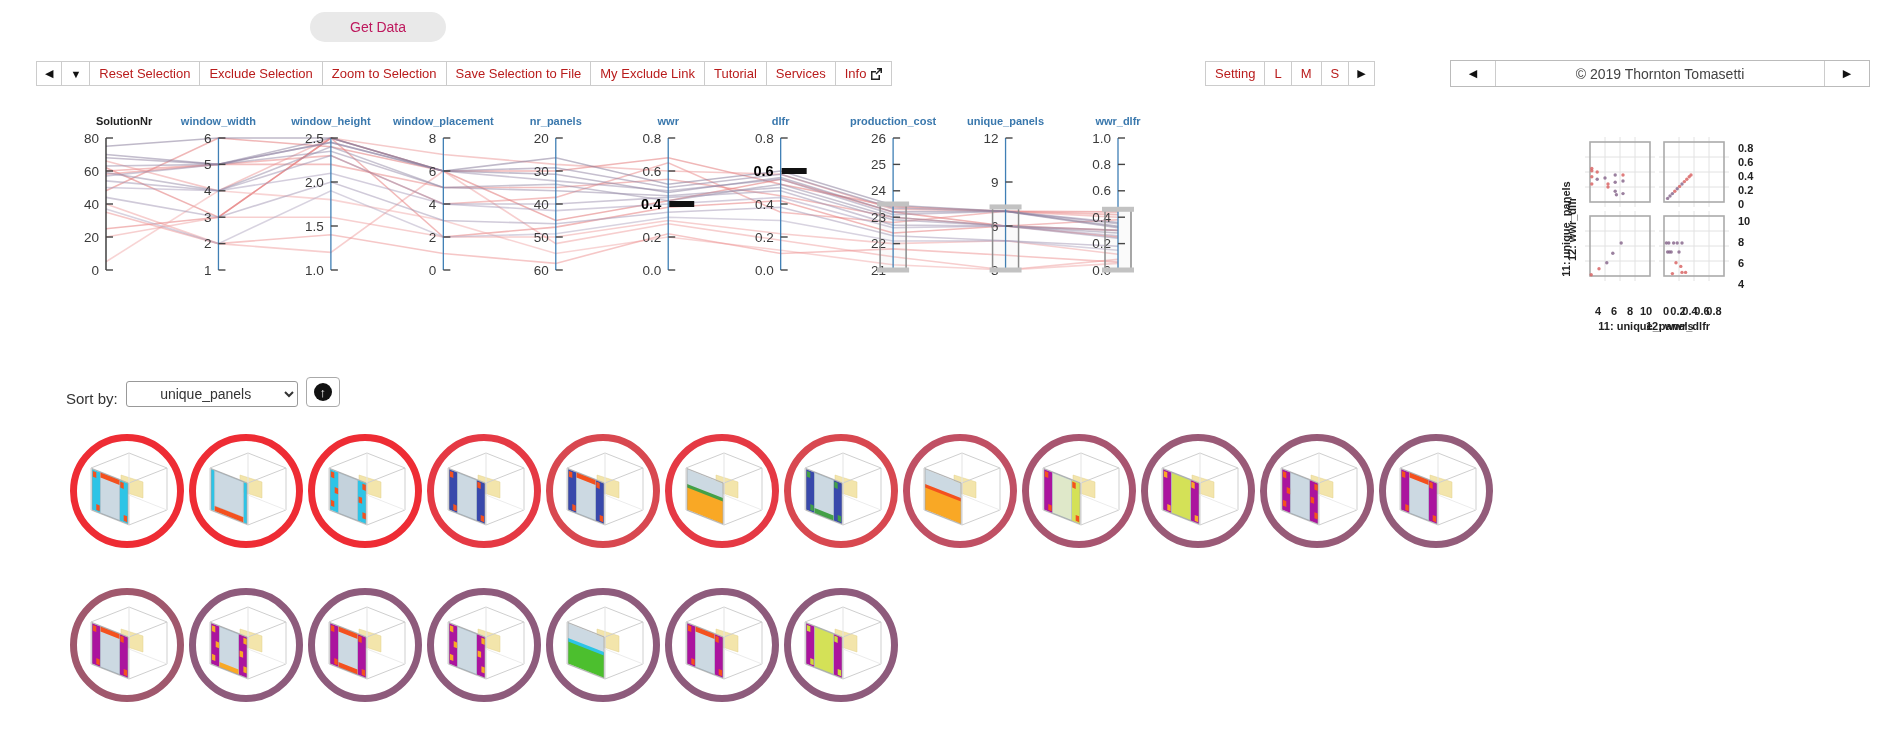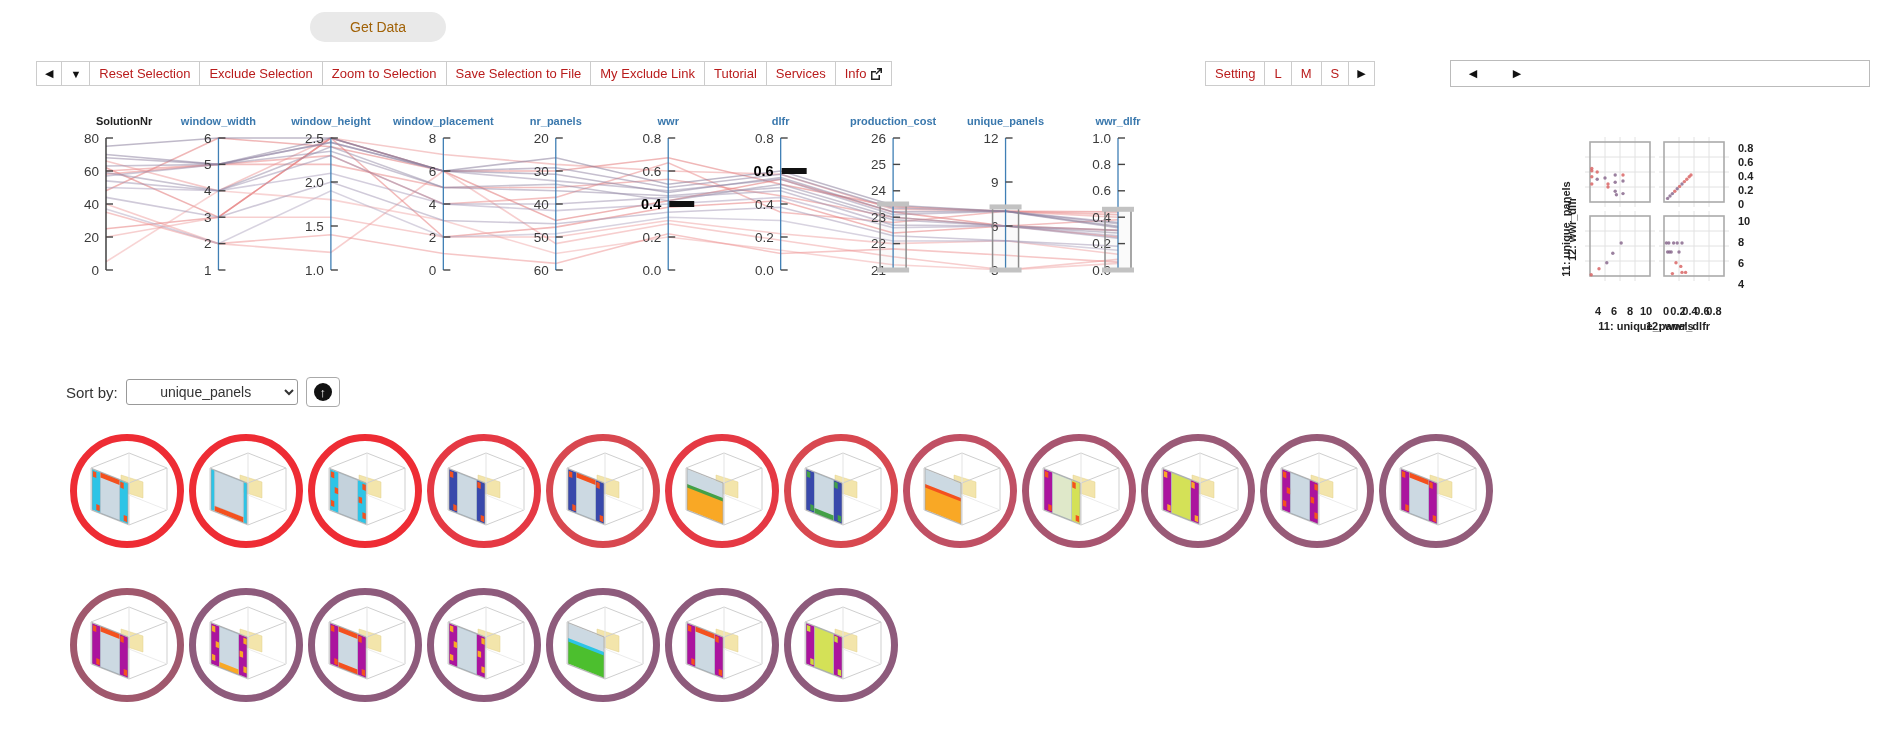--- a/index.html
+++ b/index.html
@@ -3,41 +3,41 @@
 <meta charset="utf-8">
 <style>
   html,body{margin:0;padding:0;background:#fff;}
   #app{position:relative;width:1901px;height:733px;overflow:hidden;
        font-family:"Liberation Sans",sans-serif;color:#333;}
   
   .logo{position:absolute;left:14px;top:4px;display:flex;align-items:center;gap:4px;}
   .logo-design{font-size:34px;color:#4c4c4e;letter-spacing:-1px;}
   .logo-explorer{font-size:34px;color:#8a8b8d;letter-spacing:-1px;margin-left:4px;}
   .getdata{position:absolute;left:310px;top:12px;background:#e9e9e9;border:none;
-           border-radius:16px;padding:7px 40px;font-size:14px;color:#a16207;cursor:pointer;
+           border-radius:16px;padding:7px 40px;font-size:14px;color:#be185d;cursor:pointer;
            font-family:"Liberation Sans",sans-serif;}
   .page-title{position:absolute;right:14px;top:6px;font-size:18px;color:#222;}
   
   .tb{position:absolute;top:61px;display:flex;align-items:stretch;height:23px;
       border:1px solid #ccc;background:#fff;font-size:13px;}
   .tb .tbi{display:flex;align-items:center;padding:0 9px;border-left:1px solid #ccc;
            white-space:nowrap;cursor:pointer;color:#b91c1c;}
   .tb .tbi:first-child{border-left:none;}
   .tb .arrow{font-size:11px;color:#111;padding:0 8px;}
   .tb-left{left:36px;}
   .tb-right{left:1205px;justify-content:center;}
   .copynav{position:absolute;left:1450px;top:60px;width:418px;height:25px;border:1px solid #bbb;
            display:flex;align-items:stretch;background:#fff;}
   .copynav .cell{display:flex;align-items:center;justify-content:center;cursor:pointer;}
   .copynav .side{width:44px;font-size:11px;color:#111;}
   .copynav .mid{flex:1;border-left:1px solid #ccc;border-right:1px solid #ccc;
                 font-size:14px;color:#444;cursor:default;}
   .extlink{margin-left:4px;}
   
-  .sortbar{position:absolute;left:66px;top:377px;display:flex;align-items:center;gap:8px;}
+  .sortbar{position:absolute;left:66px;top:377px;display:flex;align-items:flex-end;gap:8px;}
   .sortbar label{font-size:15px;color:#333;}
   .sortbar select{width:172px;height:26px;border:1px solid #999;border-radius:3px;
                   font-size:14px;color:#333;text-align:center;text-align-last:center;
                   font-family:"Liberation Sans",sans-serif;background:#fff;}
   .sortbtn{width:32px;height:28px;border:1px solid #aaa;border-radius:4px;background:#fff;
            display:flex;align-items:center;justify-content:center;cursor:pointer;}
   .sortbtn .circ{width:18px;height:18px;border-radius:50%;background:#111;color:#fff;
                  font-size:13px;font-weight:bold;display:flex;align-items:center;
                  justify-content:center;line-height:1;}
   
@@ -83,20 +83,21 @@
     <div class="tbi">S</div>
     <div class="tbi arrow">
         <span>▶</span>
       </div>
   </div>
 
   <div class="copynav">
     <div class="cell side">
         <span>◀</span>
       </div>
+    <div class="cell mid">© 2019 Thornton Tomasetti</div>
     <div class="cell side">
         <span>▶</span>
       </div>
   </div>
 
   <svg id="parcoords" style="position:absolute;left:80px;top:112px;" width="1075" height="185">
       <g>
         <path d="M26.0,55.7 L138.4,105.2 L250.9,26.0 L363.3,59.0 L475.8,108.5 L588.2,88.7 L700.7,67.3 L813.1,99.9 L925.6,114.0 L1038.0,118.4" fill="none" stroke="#e06a6a" stroke-opacity="0.5" stroke-width="1.6"></path>
         <path d="M26.0,62.3 L138.4,52.4 L250.9,43.6 L363.3,92.0 L475.8,85.4 L588.2,50.8 L700.7,100.3 L813.1,110.5 L925.6,99.3 L1038.0,102.6" fill="none" stroke="#e98383" stroke-opacity="0.5" stroke-width="1.6"></path>
         <path d="M26.0,92.0 L138.4,131.6 L250.9,140.4 L363.3,59.0 L475.8,131.6 L588.2,111.8 L700.7,128.3 L813.1,144.8 L925.6,158.0 L1038.0,147.4" fill="none" stroke="#ef9d9d" stroke-opacity="0.5" stroke-width="1.6"></path>

